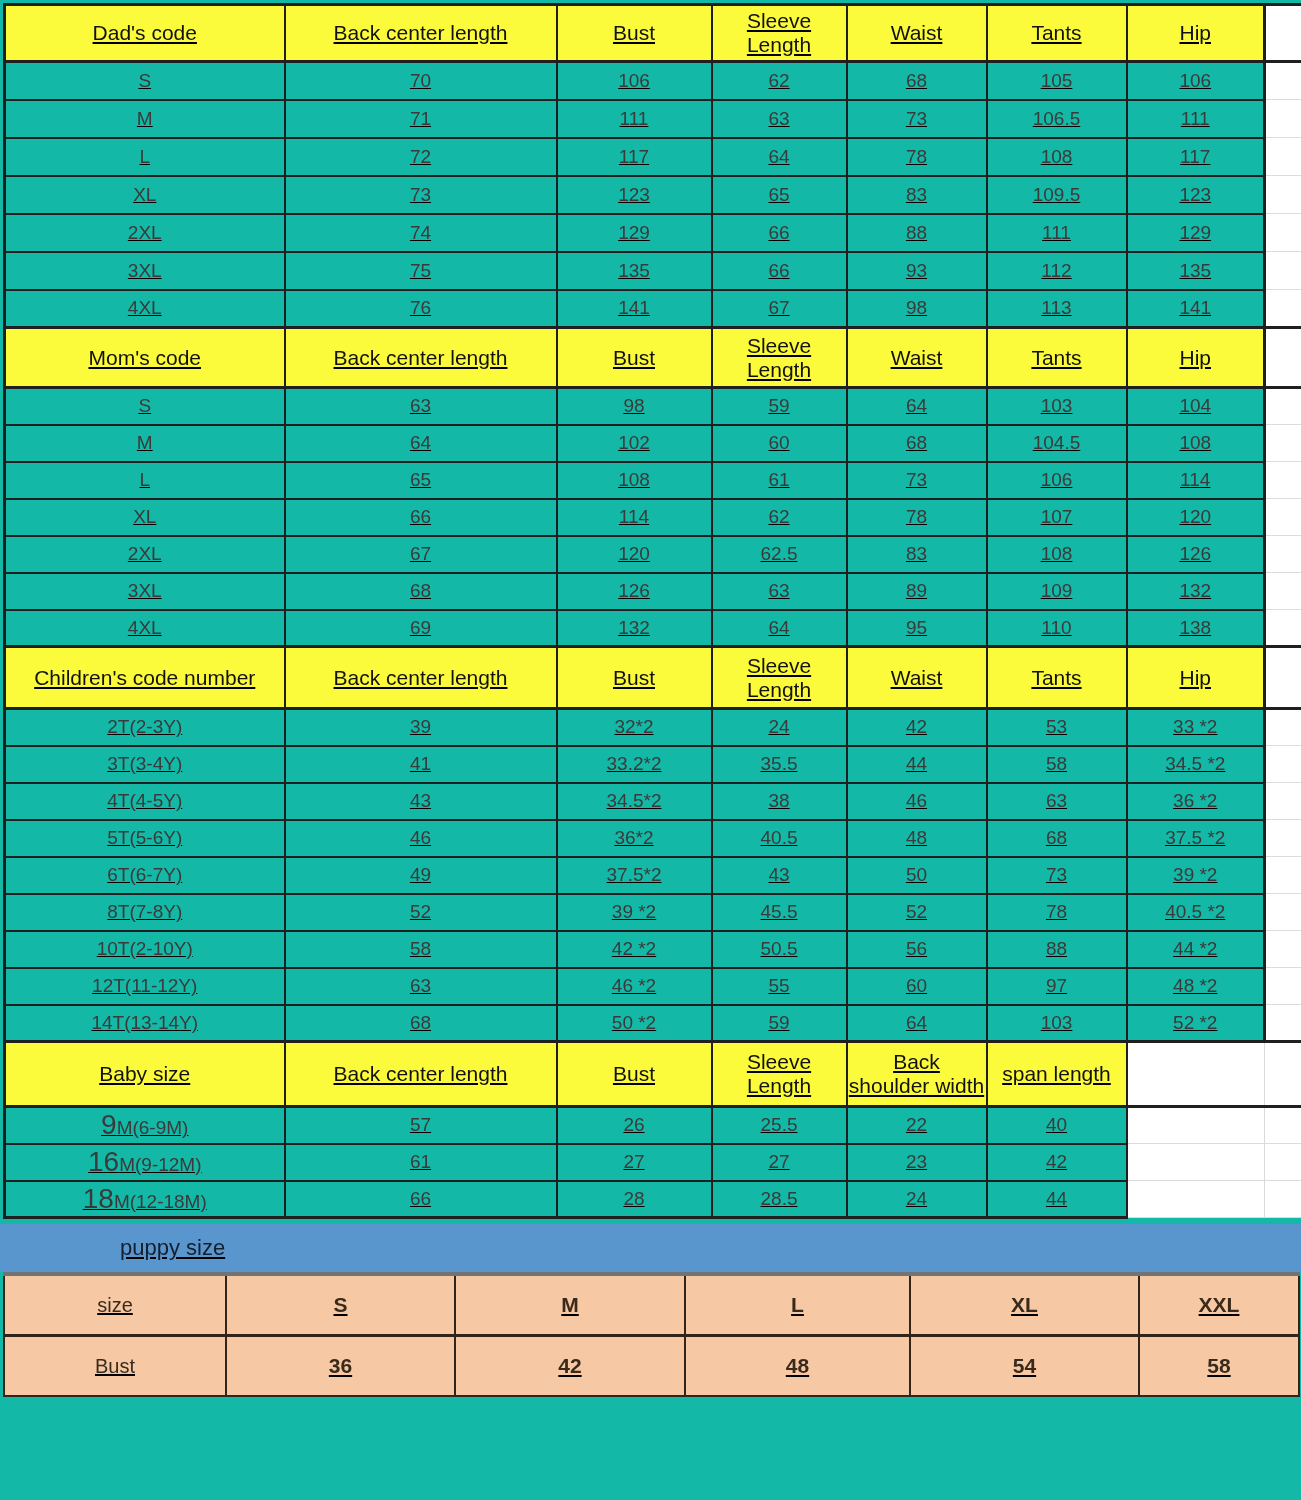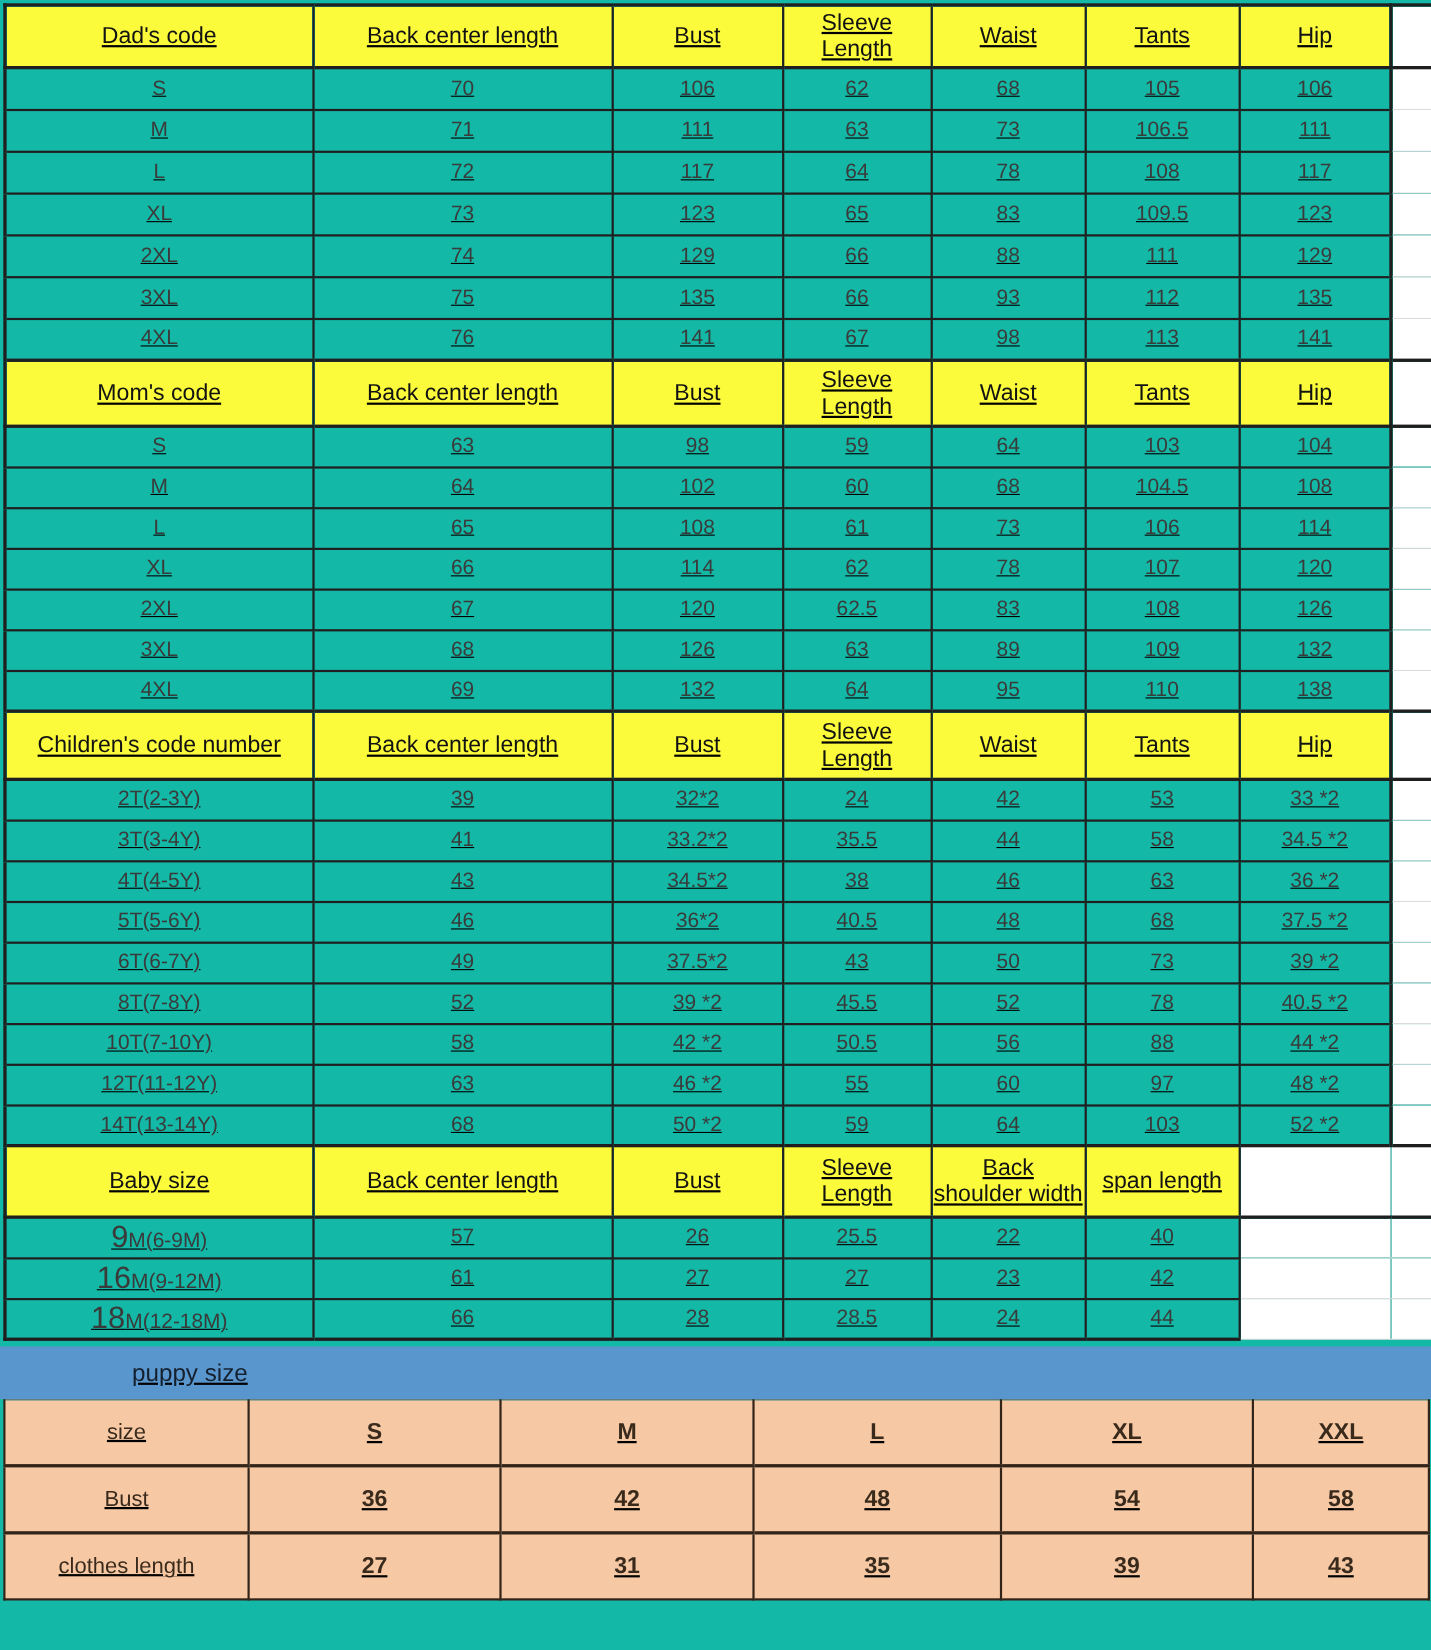--- a/index.html
+++ b/index.html
@@ -41,21 +41,21 @@
 
   
   .band{margin-top:5px;width:1301px;height:48px;background:#5a96ce;
         display:flex;align-items:center;}
   .band-label{padding-left:120px;font-size:22px;color:#15202e;}
 
   
   table.puppy{border-collapse:collapse;table-layout:fixed;width:1295px;margin-left:3px;}
   table.puppy td{background:#f6c9a4;border:2px solid #33241a;text-align:center;
                  vertical-align:middle;color:#3a2a1c;font-size:20px;height:58px;padding:0;}
-  table.puppy tr:first-child td{border-top:1px solid #737373;}
+  table.puppy tr:first-child td{border-top:4px solid #737373;}
   table.puppy tr + tr td{border-top:3px solid #33241a;}
   table.puppy td.p-strong{font-weight:bold;font-size:21px;}
 </style>
 </head>
 <body>
 
 <div class="sheet">
 
   <table class="main">
     <colgroup>
@@ -303,21 +303,21 @@
           <td class="tone-navy">8T(7-8Y)</td>
           <td class="tone-navy">52</td>
           <td class="tone-navy">39 *2</td>
           <td class="tone-navy">45.5</td>
           <td class="tone-navy">52</td>
           <td class="tone-navy">78</td>
           <td class="hip">40.5 *2</td>
           <td class="ghost"></td>
         </tr>
         <tr class="data">
-          <td class="tone-navy">10T(7-10Y)</td>
+          <td class="tone-navy">10T(2-10Y)</td>
           <td class="tone-navy">58</td>
           <td class="tone-navy">42 *2</td>
           <td class="tone-navy">50.5</td>
           <td class="tone-navy">56</td>
           <td class="tone-navy">88</td>
           <td class="hip">44 *2</td>
           <td class="ghost"></td>
         </tr>
         <tr class="data">
           <td class="tone-red">12T(11-12Y)</td>
@@ -410,24 +410,16 @@
         <td class="p-strong">XXL</td>
       </tr>
     <tr>
           <td>Bust</td>
           <td class="p-strong">36</td>
           <td class="p-strong">42</td>
           <td class="p-strong">48</td>
           <td class="p-strong">54</td>
           <td class="p-strong">58</td>
         </tr>
-        <tr>
-          <td>clothes length</td>
-          <td class="p-strong">27</td>
-          <td class="p-strong">31</td>
-          <td class="p-strong">35</td>
-          <td class="p-strong">39</td>
-          <td class="p-strong">43</td>
-        </tr>
       </tbody>
   </table>
 
 </div>
 
 </body></html>

